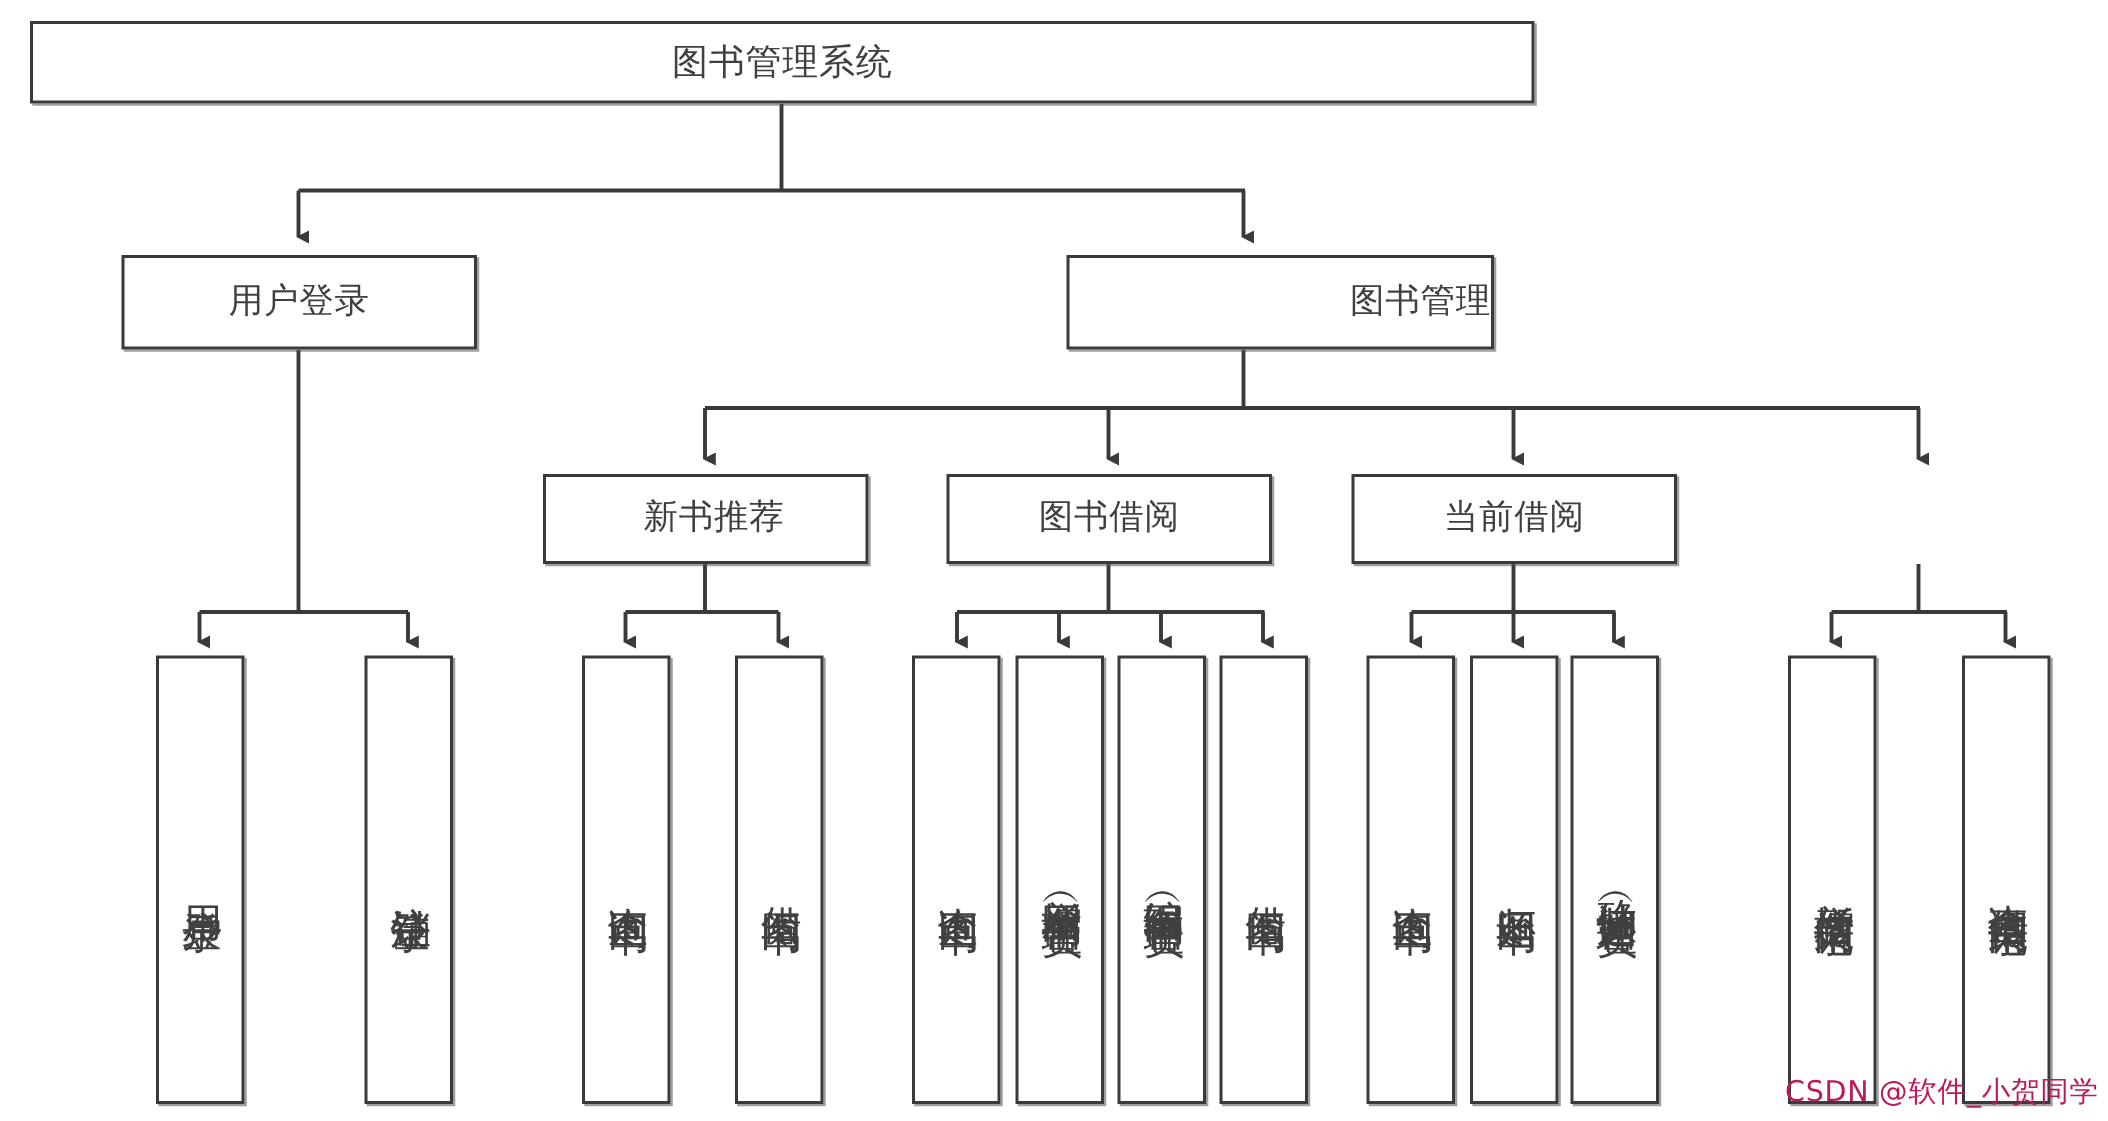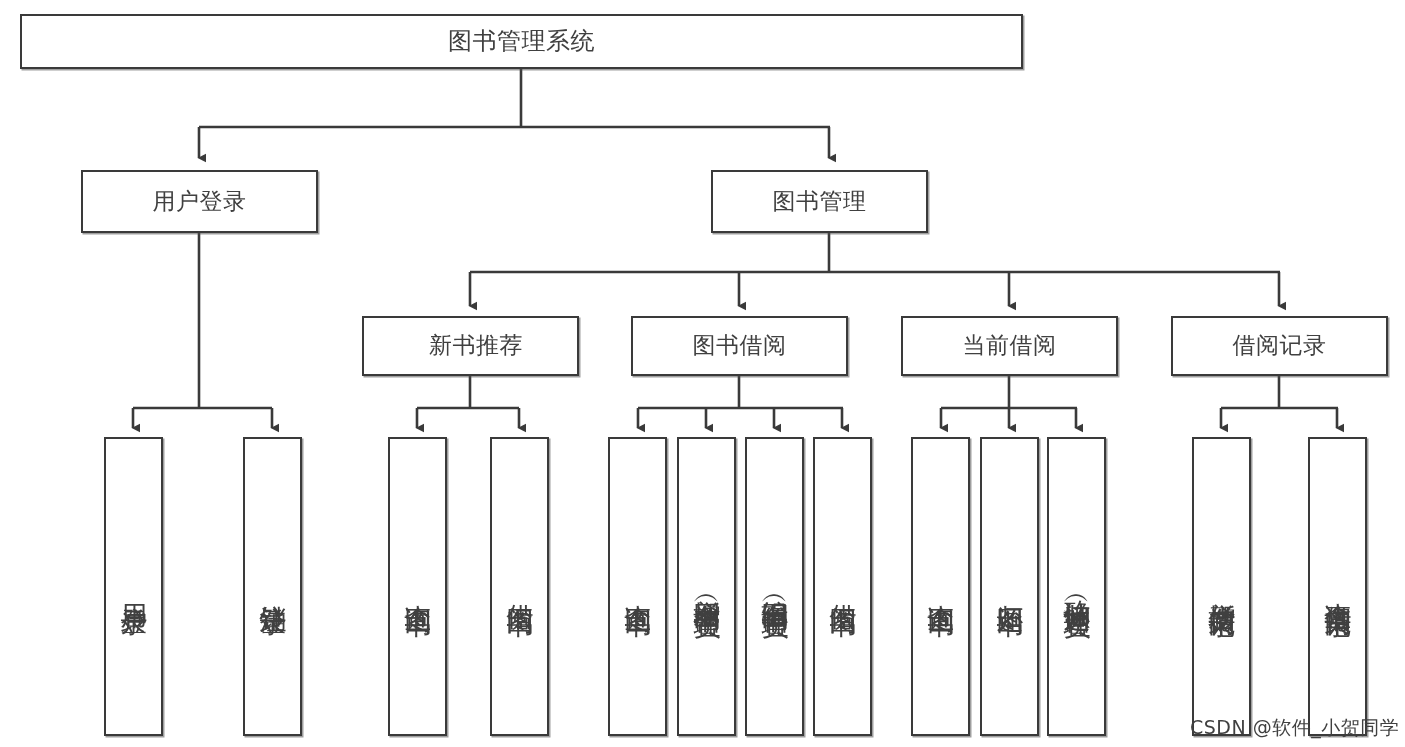--- a/index.html
+++ b/index.html
@@ -56,21 +56,21 @@
     writing-mode: vertical-rl;
     text-orientation: upright;
     font-size: 27px;
     line-height: 1.14;
     letter-spacing: 2px;
     white-space: nowrap;
   }
   .watermark {
     position: absolute;
     font-size: 19px;
-    color: #404040;
+    color: #be185d;
     letter-spacing: 0.5px;
     white-space: nowrap;
     font-family: "DejaVu Sans", "Liberation Sans", sans-serif;
   }
 </style>
 </head>
 <body>
 
 <div id="canvas">
 
@@ -124,35 +124,32 @@
     </g>
   </svg>
 
   <div class="node root horiz" style="left:20px; top:14px; width:1003px; height:55px;">
     <span class="lbl">图书管理系统</span>
   </div>
 
   <div class="node horiz" style="left:81px; top:170px; width:237px; height:63px;">
     <span class="lbl">用户登录</span>
   </div>
-  <div class="node horiz" style="left:711px; top:170px; width:217px; height:63px;">
+  <div class="node horiz" style="left:711px; top:170px; width:285px; height:63px;justify-content:flex-end;">
     <span class="lbl">图书管理</span>
   </div>
 
   <div class="node horiz" style="left:362px; top:316px; width:217px; height:60px;padding-left:11px;">
     <span class="lbl">新书推荐</span>
   </div>
   <div class="node horiz" style="left:901px; top:316px; width:217px; height:60px;">
     <span class="lbl">当前借阅</span>
   </div>
   <div class="node horiz" style="left:631px; top:316px; width:217px; height:60px;">
     <span class="lbl">图书借阅</span>
-  </div>
-  <div class="node horiz" style="left:1171px; top:316px; width:217px; height:60px;">
-    <span class="lbl">借阅记录</span>
   </div>
 
   <div class="node vert" style="left:104px; top:437px; width:59px; height:299px;">
     <span class="lbl">用户登录</span>
   </div>
   <div class="node vert" style="left:243px; top:437px; width:59px; height:299px;">
     <span class="lbl">注销登录</span>
   </div>
 
   <div class="node vert" style="left:388px; top:437px; width:59px; height:299px;">

